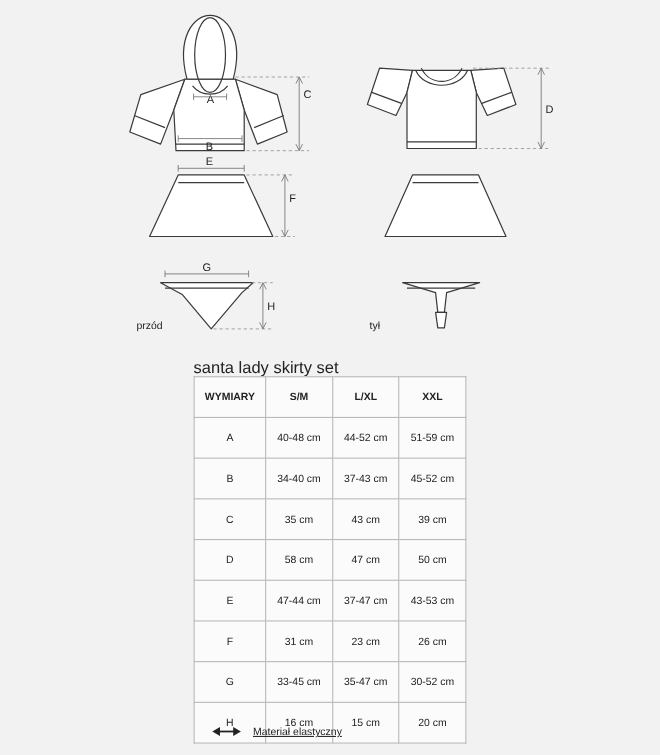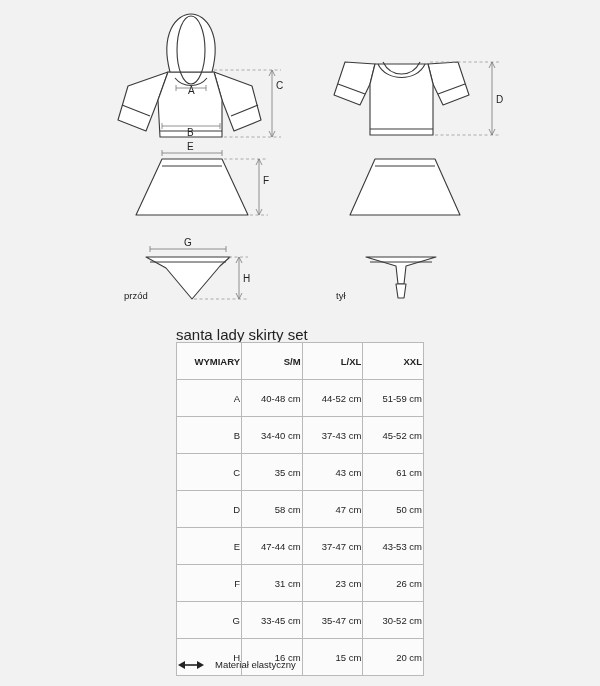--- a/index.html
+++ b/index.html
@@ -72,37 +72,38 @@
     left: 176px;
     top: 342px;
     border-collapse: collapse;
     width: 248px;
     background: #fbfbfb;
   }
   table.sizes th, table.sizes td {
     border: 1px solid #b9b9b9;
     font-size: 9.5px;
     font-weight: normal;
-    text-align: right;
+    text-align: center;
     height: 34px;
     color: #222;
   }
   table.sizes th {
     font-weight: bold;
   }
   table.sizes td.dimcol {
     width: 62px;
   }
   .legend {
     position: absolute;
-    left: 176px;
+    left: 191px;
     top: 659px;
     display: flex;
-    align-items: flex-start;
+    align-items: flex-end;
     gap: 9px;
+    text-decoration: underline;
   }
   .legend-text {
     font-size: 9.5px;
     color: #222;
   }
   .arrow-svg {
     display: block;
   }
 </style>
 </head>
@@ -228,21 +229,21 @@
       <tr>
         <td class="dimcol">B</td>
         <td>34-40 cm</td>
         <td>37-43 cm</td>
         <td>45-52 cm</td>
       </tr>
       <tr>
         <td class="dimcol">C</td>
         <td>35 cm</td>
         <td>43 cm</td>
-        <td>61 cm</td>
+        <td>39 cm</td>
       </tr>
       <tr>
         <td class="dimcol">D</td>
         <td>58 cm</td>
         <td>47 cm</td>
         <td>50 cm</td>
       </tr>
       <tr>
         <td class="dimcol">E</td>
         <td>47-44 cm</td>

